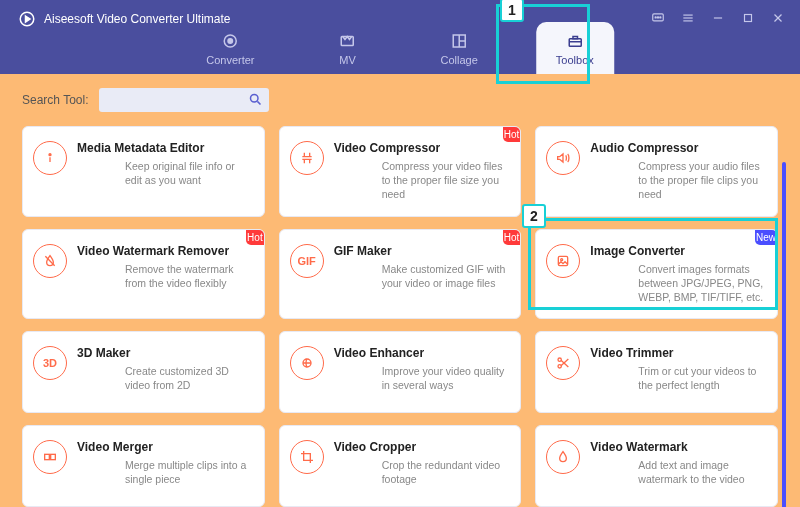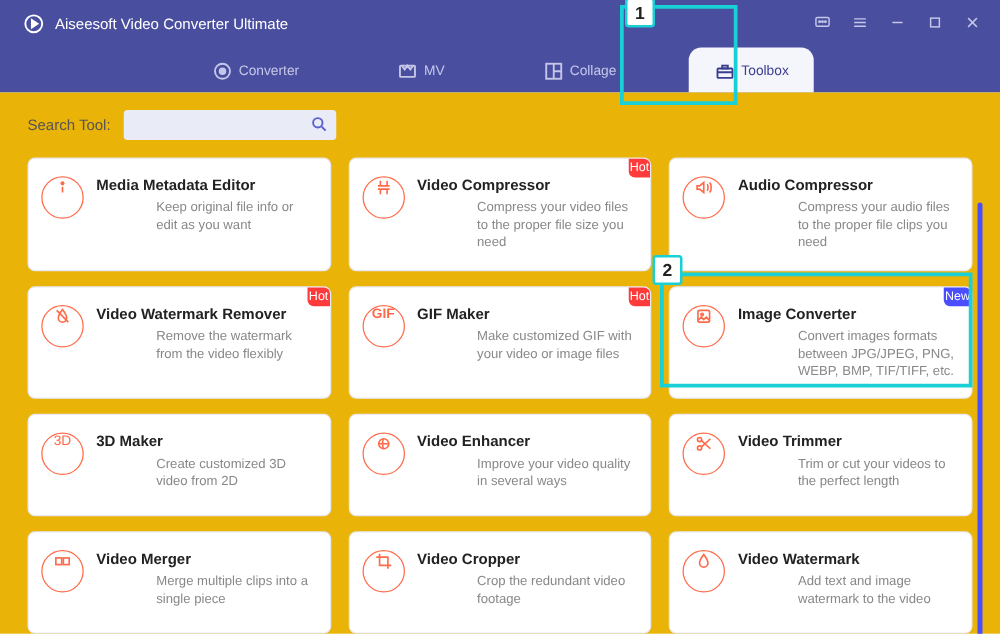--- a/index.html
+++ b/index.html
@@ -6,34 +6,34 @@
 body { width: 800px; height: 507px; background: #fff; overflow: hidden; position: relative; }
 
 .header { height: 74px; background: #4a4e9e; display: flex; align-items: flex-start; padding: 0 18px; position: relative; }
 .brand { display: flex; align-items: center; gap: 8px; color: #fff; font-size: 12px; margin-top: 10px; }
 .brand-logo { width: 18px; height: 18px; }
 .window-controls { position: absolute; right: 14px; top: 10px; display: flex; gap: 14px; }
 .win-ctrl { width: 16px; height: 16px; display: flex; align-items: center; justify-content: center; cursor: pointer; color: #c5c7ea; }
 .win-ctrl svg { width: 14px; height: 14px; }
 
 .tabs { position: absolute; left: 50%; transform: translateX(-50%); bottom: 0; display: flex; gap: 38px; align-items: flex-end; }
-.tab { display: flex; flex-direction: row; align-items: center; gap: 4px; color: #c5c7ea; font-size: 11px; padding: 10px 20px 8px; cursor: pointer; min-width: 70px;}
+.tab { display: flex; flex-direction: column; align-items: center; gap: 4px; color: #c5c7ea; font-size: 11px; padding: 10px 20px 8px; cursor: pointer; min-width: 70px;}
 .tab.active { background: #f5f6fc; color: #3b3e8f; border-radius: 10px 10px 0 0; }
 .tab-icon { width: 18px; height: 18px; }
 
-.content { background: #eab308; height: calc(507px - 74px); padding: 14px 22px 0; position: relative; }
+.content { background: #fdba74; height: calc(507px - 74px); padding: 14px 22px 0; position: relative; }
 .search-row { display: flex; align-items: center; gap: 10px; margin-bottom: 14px; }
 .search-label { font-size: 12px; color: #555; }
 .search-box { width: 170px; height: 24px; background: #e9ebf6; border: none; border-radius: 3px; padding: 0 26px 0 8px; font-size: 12px; position: relative; }
 .search-wrap { position: relative; }
 .search-icon { position: absolute; right: 6px; top: 4px; color: #5a5fd0; pointer-events: none; }
 
 .grid { display: grid; grid-template-columns: repeat(3, 1fr); gap: 12px 14px; }
 .card { background: #fff; border: 1px solid #e8e9f3; border-radius: 6px; padding: 14px 12px 14px 10px; display: flex; gap: 10px; position: relative; cursor: pointer; min-height: 82px;}
-.card-icon { width: 34px; height: 34px; flex-shrink: 0; border: 1.5px solid #ff6b4a; border-radius: 50%; display: flex; align-items: flex-start; justify-content: center; color: #ff6b4a; font-size: 12px; font-weight: 600; }
+.card-icon { width: 34px; height: 34px; flex-shrink: 0; border: 1.5px solid #ff6b4a; border-radius: 50%; display: flex; align-items: center; justify-content: center; color: #ff6b4a; font-size: 12px; font-weight: 600; }
 .card-icon svg { width: 16px; height: 16px; }
 .card-body { flex: 1; }
 .card-title { font-size: 12px; font-weight: 600; color: #222; margin-bottom: 4px; }
 .card-desc { font-size: 10.5px; color: #888; line-height: 1.35; margin-left: 48px; }
 .badge { position: absolute; right: 0; top: 0; font-size: 10px; color: #fff; padding: 2px 1px; border-radius: 0 5px 0 5px; font-weight: 500;}
 .badge.hot { background: #ff3a3a; }
 .badge.new { background: #4a4eff; }
 
 .scroll-track { position: absolute; right: 14px; top: 88px; width: 4px; height: 380px; }
 .scroll-thumb { position: absolute; right: 0; top: 0; width: 4px; height: 360px; background: #4a4eff; border-radius: 2px; }
@@ -202,21 +202,21 @@
           </svg>
         </div>
         <div class="card-body">
           <div class="card-title">Image Converter</div>
           <div class="card-desc">Convert images formats between JPG/JPEG, PNG, WEBP, BMP, TIF/TIFF, etc.</div>
         </div>
         <div class="badge new">New</div>
       </div>
       <div class="card">
         <div class="card-icon">
-          <span style="font-size:11px;font-weight:400;">3D</span>
+          <span style="font-size:11px;font-weight:700;">3D</span>
         </div>
         <div class="card-body">
           <div class="card-title">3D Maker</div>
           <div class="card-desc">Create customized 3D video from 2D</div>
         </div>
       </div>
       <div class="card">
         <div class="card-icon">
           <svg viewBox="0 0 24 24" fill="none" stroke="currentColor" stroke-width="2">
             <circle cx="12" cy="12" r="6"></circle>

